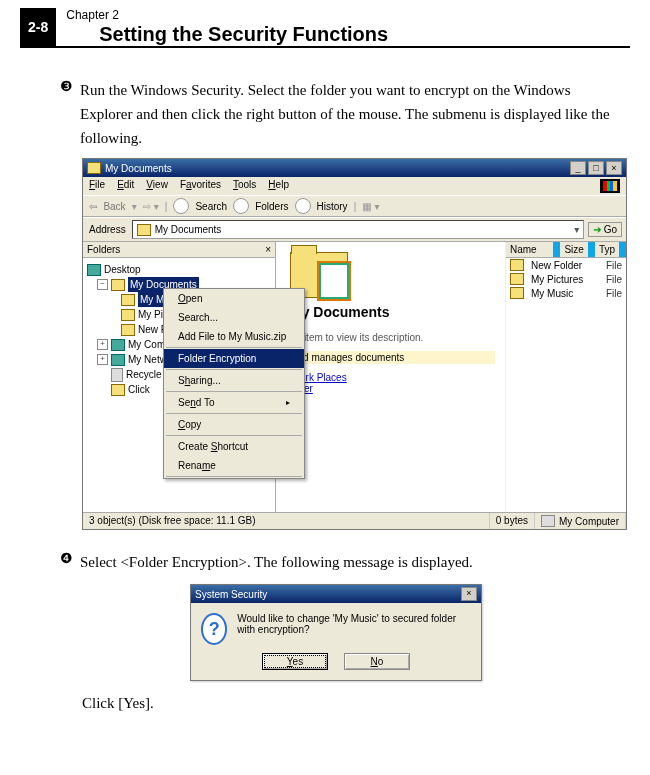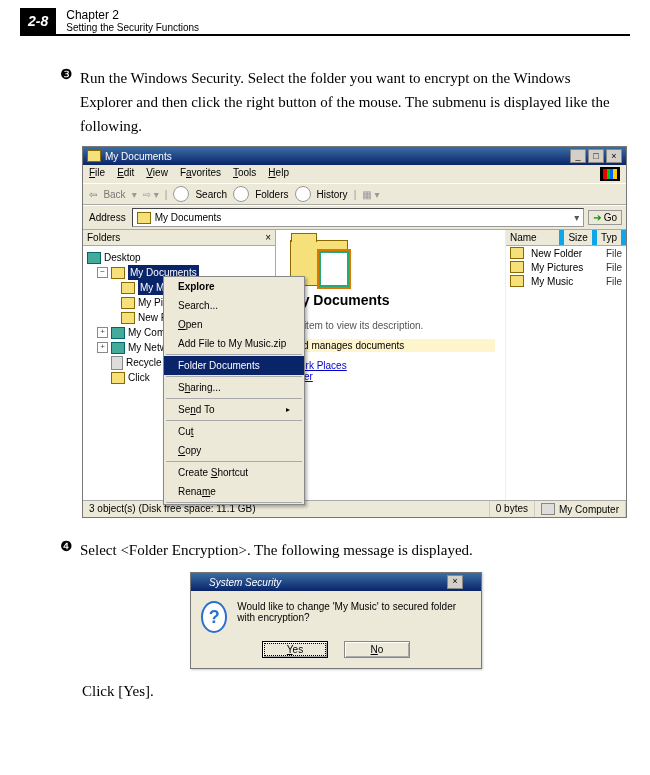--- a/index.html
+++ b/index.html
@@ -15,40 +15,40 @@
     align-items: stretch;
     border-bottom: 2px solid #000;
     margin: 0 20px 30px 20px;
     padding-top: 8px;
   }
   .page-number-box {
     background: #000;
     color: #fff;
     font-family: Arial, sans-serif;
     font-weight: bold;
-    font-style: italic;
     font-size: 14px;
     padding: 4px 8px;
     display: flex;
     align-items: center;
   }
   .page-title-box {
     padding-left: 10px;
     display: flex;
     flex-direction: column;
     justify-content: center;
     font-family: Arial, sans-serif;
     line-height: 1.2;
   }
   .chapter-line {
     font-size: 12px;
   }
   .chapter-sub {
-    font-size: 10px;
-    font-weight: normal;
+    font-size: 20px;
+    font-weight: bold;
+    margin-left: 33px;
   }
   .content {
     padding: 0 30px 20px 60px;
   }
   .step {
     display: flex;
     margin-bottom: 8px;
   }
   .bullet {
     flex: 0 0 20px;
@@ -133,21 +133,21 @@
     position:absolute; top:10px; left:28px; width:26px; height:32px;
     background:#fff; border:2px solid #2a7; outline:2px solid #d70;
   }
   .main-title { font-family:Arial, sans-serif; font-size:14px; font-weight:bold; margin-top:4px;}
   .main-hint { color:#555; margin-top:12px; }
   .main-desc { background:#fff5cc; margin-top:8px; padding:1px 2px; }
   .main-link { color:#0000cc; text-decoration:underline; display:block; margin-top:8px;}
 
   .ex-main-right { width:120px; border-left:1px solid #eee; font-size:10px; }
   .col-hdrs { display:flex; background:#ece9d8; border-bottom:1px solid #aaa; }
-  .col-hdrs div { padding:2px 4px; border-right:5px solid #0ea5e9; }
+  .col-hdrs div { padding:2px 4px; border-right:7px solid #0ea5e9; }
   .file-row { display:flex; align-items:center; gap:7px; padding:1px 4px;}
   .file-row .typ { margin-left:auto; color:#333;}
 
   
   .ctx {
     position:absolute; top:2px; left:-34px; width:140px;
     background:#ece9d8; border:1px solid #888; box-shadow:2px 2px 3px rgba(0,0,0,0.3);
     font-size:10px; z-index:5;
   }
   .ctx-item { padding:2px 14px; }
@@ -164,21 +164,21 @@
   .ex-status .mc { display:flex; align-items:center; gap:4px; }
   .mc-ico{ width:12px;height:10px;background:#ddd;border:1px solid #888;}
 
   
   .dialog {
     width: 290px; margin: 10px 0 14px 130px;
     border:1px solid #777; background:#ece9d8;
     font-family: Tahoma, Arial, sans-serif; font-size:10px;
     box-shadow:1px 1px 2px rgba(0,0,0,0.2);
   }
-  .dlg-title { background:linear-gradient(#3a6ea5,#0a246a); color:#fff; padding:2px 18px; display:flex; justify-content:space-between; align-items:center;font-style:italic;}
+  .dlg-title { background:linear-gradient(#3a6ea5,#0a246a); color:#fff; padding:2px 4px; display:flex; justify-content:space-between; align-items:center;}
   .dlg-close { width:14px; height:12px; background:#d4d0c8; border:1px solid #888; color:#000; font-size:9px; text-align:center; line-height:11px;}
   .dlg-body { display:flex; padding:10px 10px 4px 10px; gap:10px; align-items:flex-start;}
   .q-icon {
     width:28px; height:28px; border-radius:50%; background:#fff; border:2px solid #2a6fd0;
     display:flex; align-items:center; justify-content:center; color:#2a6fd0; font-weight:bold; font-size:18px;
   }
   .dlg-btns { display:flex; justify-content:center; gap:16px; padding:4px 0 10px 0;}
   .dlg-btn {
     width:64px; padding:2px 0; background:#ece9d8; border:1px solid #888;
     text-align:center; box-shadow: inset 1px 1px #fff, inset -1px -1px #aaa;
@@ -296,32 +296,30 @@
           <div class="tree-row" style="padding-left:24px">
               <span class="bin-ico"></span>
               <span>Recycle Bi</span>
             </div>
           <div class="tree-row" style="padding-left:24px">
               <span class="fold-ico"></span>
               <span>Click</span>
             </div>
 
           <div class="ctx" style="top:30px; left:80px;">
-            <div class="ctx-item bold">Explore</div>
+            <div class="ctx-item"><u>O</u>pen</div>
             <div class="ctx-item">Search...</div>
-            <div class="ctx-item"><u>O</u>pen</div>
             <div class="ctx-item">Add File to My Music.zip</div>
             <div class="ctx-sep"></div>
-            <div class="ctx-item hl">Folder Documents</div>
+            <div class="ctx-item hl">Folder Encryption</div>
             <div class="ctx-sep"></div>
             <div class="ctx-item">S<u>h</u>aring...</div>
             <div class="ctx-sep"></div>
             <div class="ctx-item sub">Se<u>n</u>d To</div>
             <div class="ctx-sep"></div>
-            <div class="ctx-item">Cu<u>t</u></div>
             <div class="ctx-item"><u>C</u>opy</div>
             <div class="ctx-sep"></div>
             <div class="ctx-item">Create <u>S</u>hortcut</div>
             <div class="ctx-item">Rena<u>m</u>e</div>
             <div class="ctx-sep"></div>
           </div>
         </div>
       </div>
       <div class="ex-main">
         <div class="ex-main-left">

